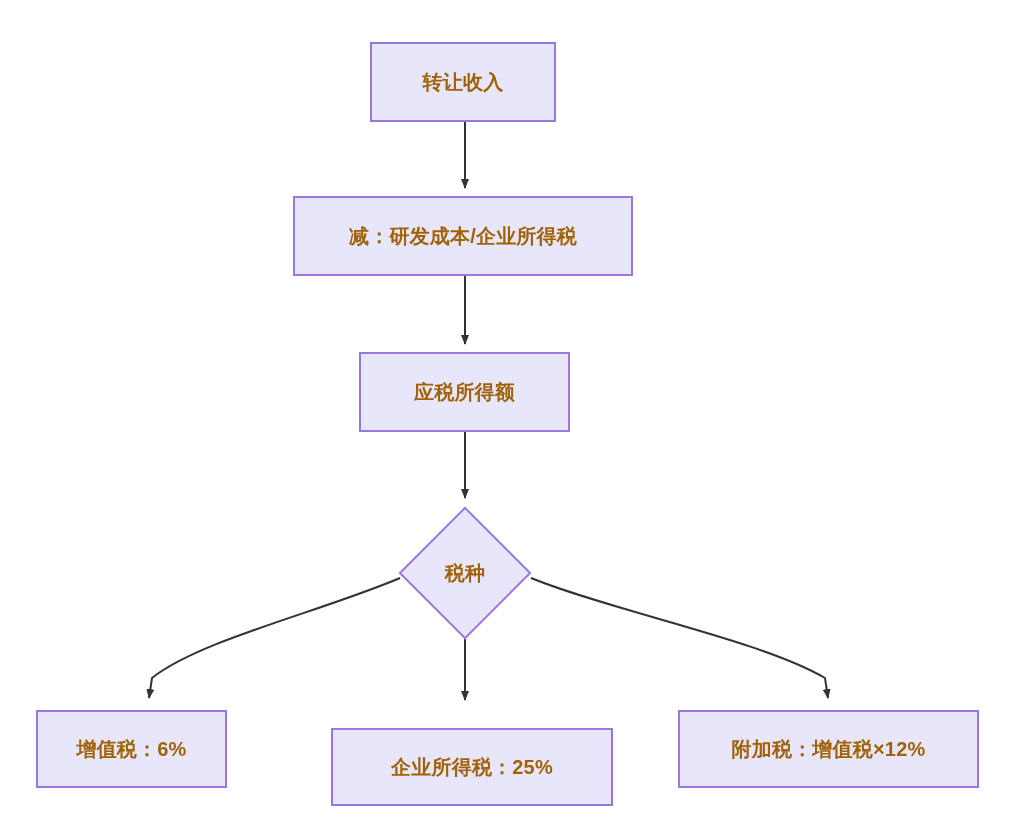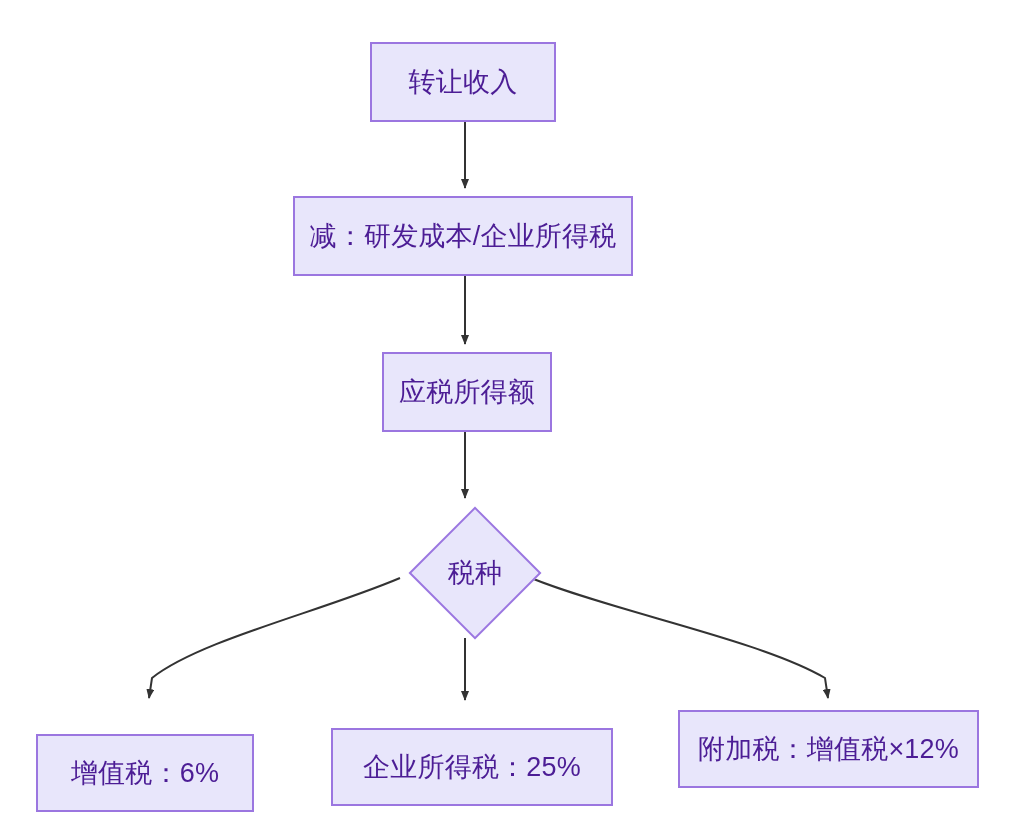--- a/index.html
+++ b/index.html
@@ -32,38 +32,39 @@
     position: absolute;
     box-sizing: border-box;
     background: #e8e6fb;
     border: 2px solid #9b76e0;
     display: flex;
     align-items: center;
     justify-content: center;
     z-index: 2;
   }
   .node .label {
-    font-size: 27px;
+    font-size: 20px;
     line-height: 1.2;
-    color: #4c1d95;
+    color: #a16207;
     letter-spacing: 0.2px;
     white-space: nowrap;
     text-align: center;
+    font-weight: bold;
   }
   
   #node-transfer-income { left: 370px; top: 42px;  width: 186px; height: 80px; }
   #node-deduct-cost     { left: 293px; top: 196px; width: 340px; height: 80px; }
-  #node-taxable-income  { left: 359px; top: 352px; width: 170px; height: 80px; margin-left: 23px; }
-  #node-vat             { left: 36px;  top: 710px; width: 218px; height: 78px; margin-top: 24px; }
+  #node-taxable-income  { left: 359px; top: 352px; width: 211px; height: 80px; }
+  #node-vat             { left: 36px;  top: 710px; width: 191px; height: 78px; }
   #node-cit             { left: 331px; top: 710px; width: 282px; height: 78px; margin-top: 18px; }
   #node-surtax          { left: 678px; top: 710px; width: 301px; height: 78px; align-items: center; }
 
   
   #node-tax-type {
-    left: 408px;
+    left: 398px;
     top: 506px;
     width: 134px;
     height: 134px;
     background: transparent;
     border: none;
   }
   #node-tax-type .diamond-shape {
     position: absolute;
     left: 50%;
     top: 50%;

